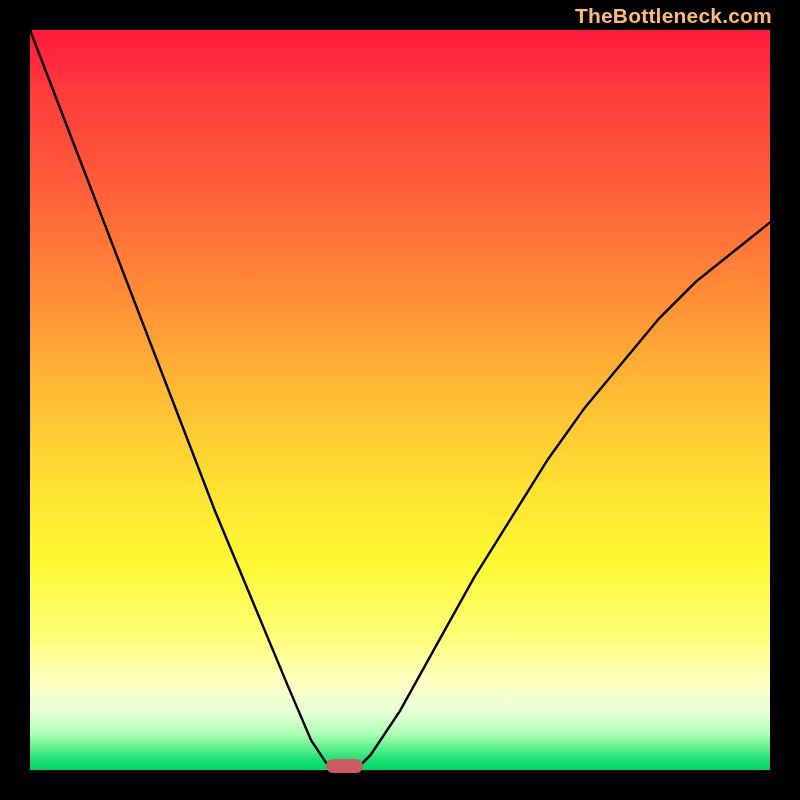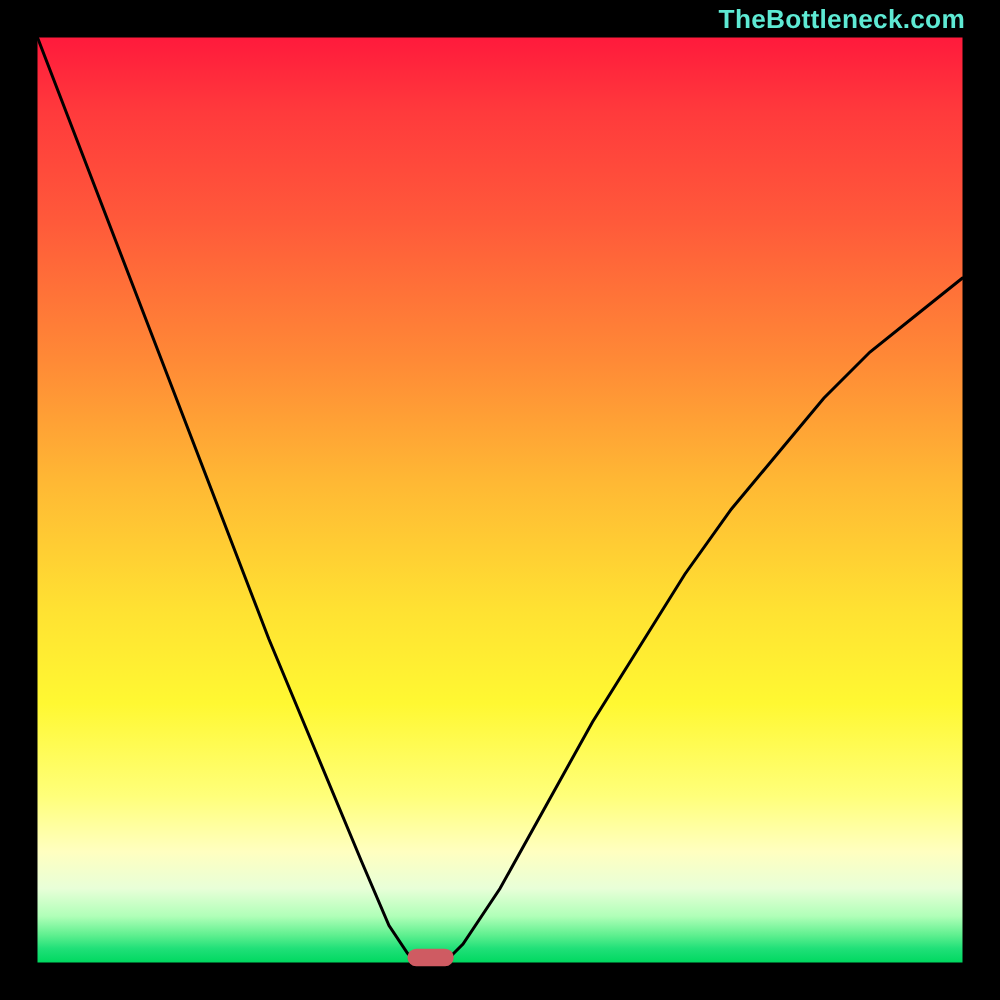--- a/index.html
+++ b/index.html
@@ -40,21 +40,21 @@
       #b0ffb8 95%,
       #60f090 97%,
       #20e078 98.5%,
       #00d860 100%
     );
   }
   .watermark {
     position: absolute;
     top: 4px;
     right: 28px;
-    color: #5eead4;
+    color: #fdba74;
     font-size: 21px;
     font-weight: 600;
     letter-spacing: 0.2px;
     user-select: none;
   }
   svg.curve {
     position: absolute;
     top: 0;
     left: 0;
   }

